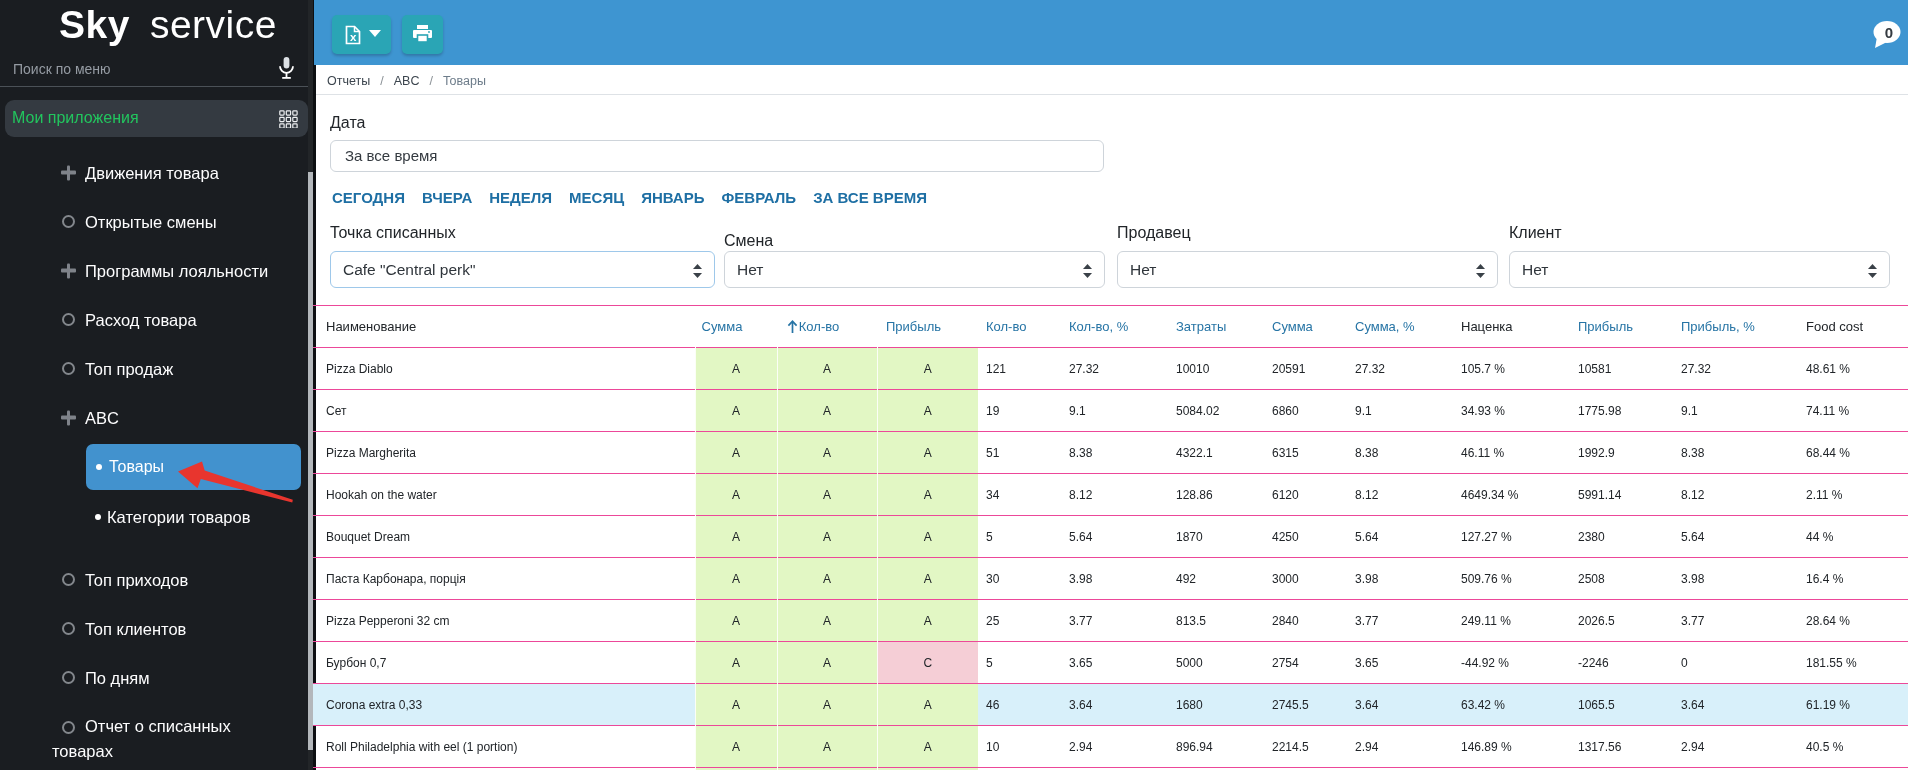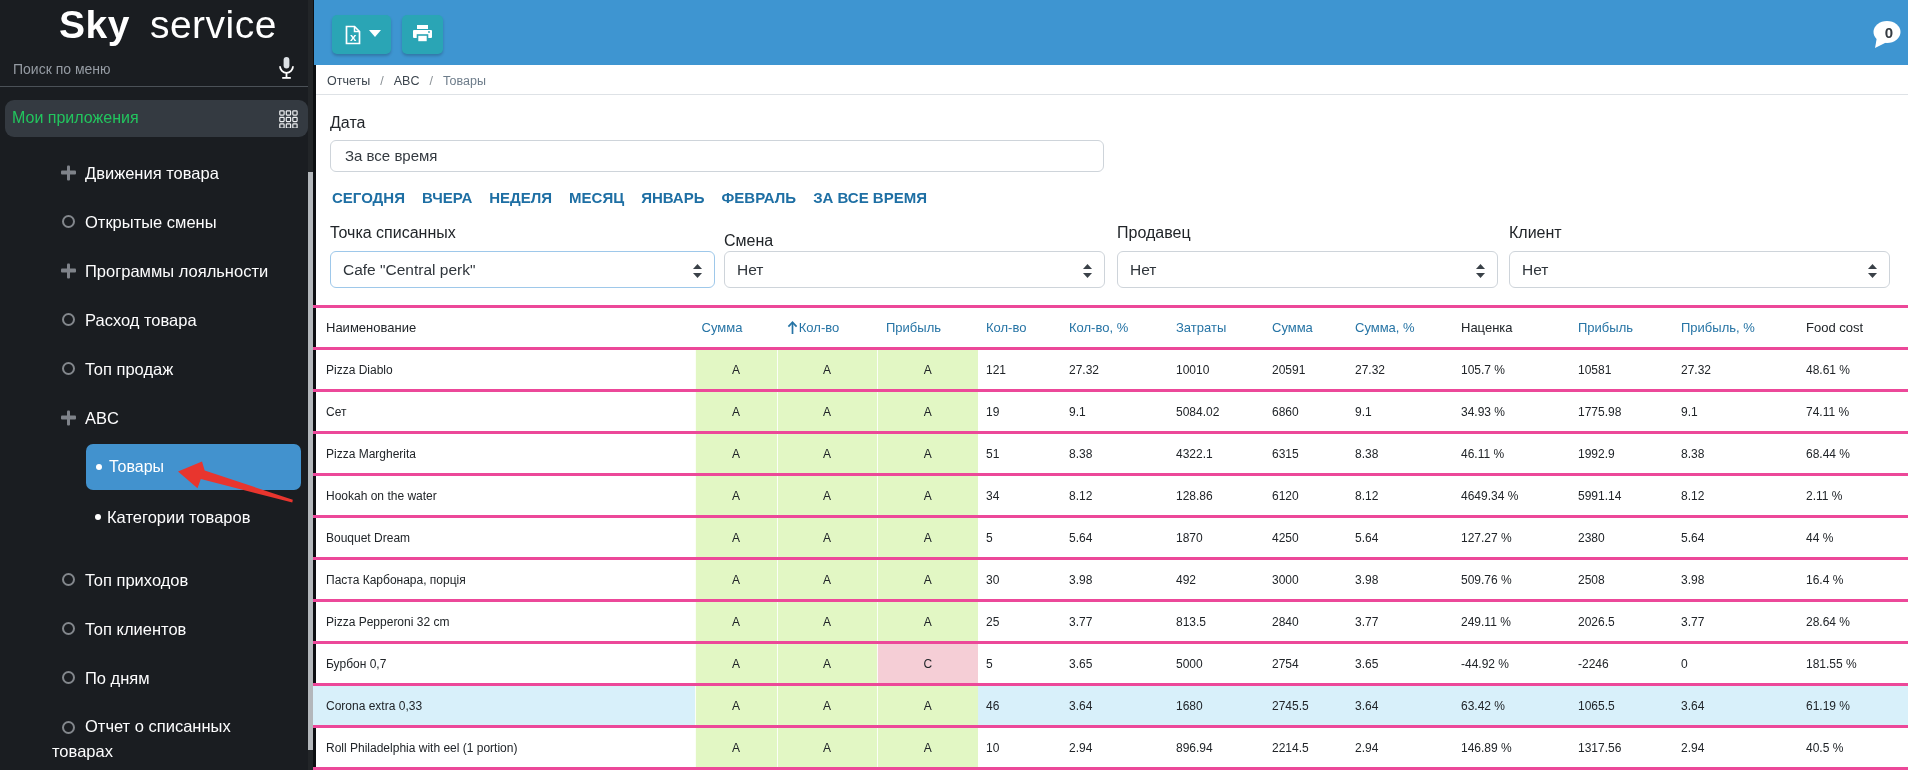--- a/index.html
+++ b/index.html
@@ -45,21 +45,21 @@
 #dateinput { position:absolute; left:14px; top:140px; width:774px; height:32px; border:1px solid #ced4da; border-radius:6px; font-size:15px; line-height:30px; padding-left:14px; color:#343a40; }
 #quick { position:absolute; left:16px; top:189px; font-size:15px; font-weight:bold; color:#1e6fa4; }
 #quick span { margin-right:17px; }
 .sel { position:absolute; top:251px; height:37px; border:1px solid #ced4da; border-radius:6px; font-size:15.5px; line-height:35px; padding-left:12px; color:#2f353b; }
 .sel .arr { position:absolute; right:12px; top:11.5px; width:9px; height:14px; }
 
 
 #tbl { position:absolute; left:-3px; top:305px; width:1595px; border-collapse:collapse; table-layout:fixed; font-size:12px; }
 #tbl th, #tbl td { height:42px; padding:0; font-weight:normal; vertical-align:middle; }
 #tbl th { font-size:13px; }
-#tbl tr { border-top:3px solid #ec4899; }
+#tbl tr { border-top:1px solid #ec4899; }
 #tbl .name { padding-left:13px; text-align:left; }
 #tbl .num { padding-left:8px; text-align:left; }
 #tbl th.hlink { color:#2674a5; }
 #tbl th.grn { text-align:center; padding-right:28px; color:#2674a5; }
 #tbl td.grn { text-align:center; background:#e2f7c4; border-left:1.5px solid rgba(255,255,255,0.85); }
 #tbl td.pnk { text-align:center; background:#f5ced6; border-left:1.5px solid rgba(255,255,255,0.85); }
 #tbl tr.hl td { background:#d8f0fa; }
 #tbl tr.hl td.grn { background:#e2f7c4; }
 </style>
 </head>

